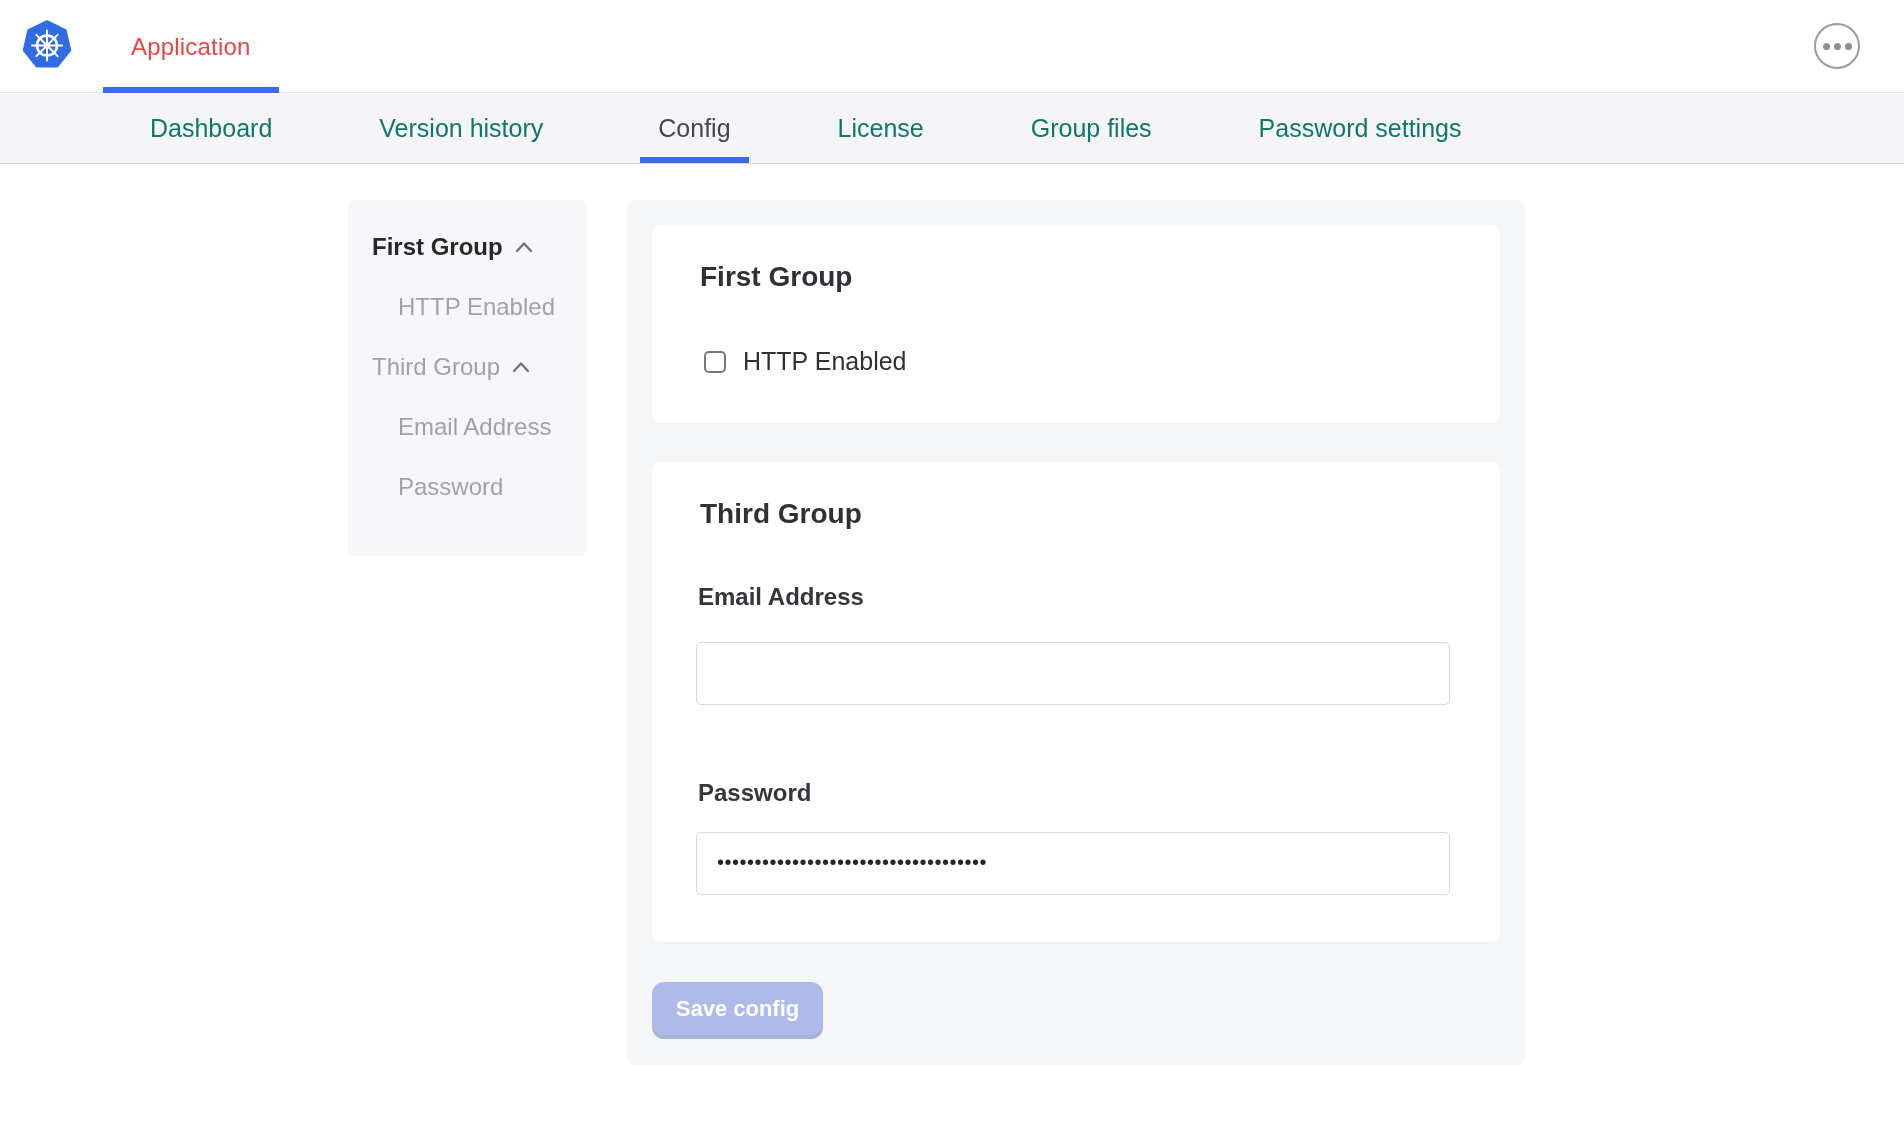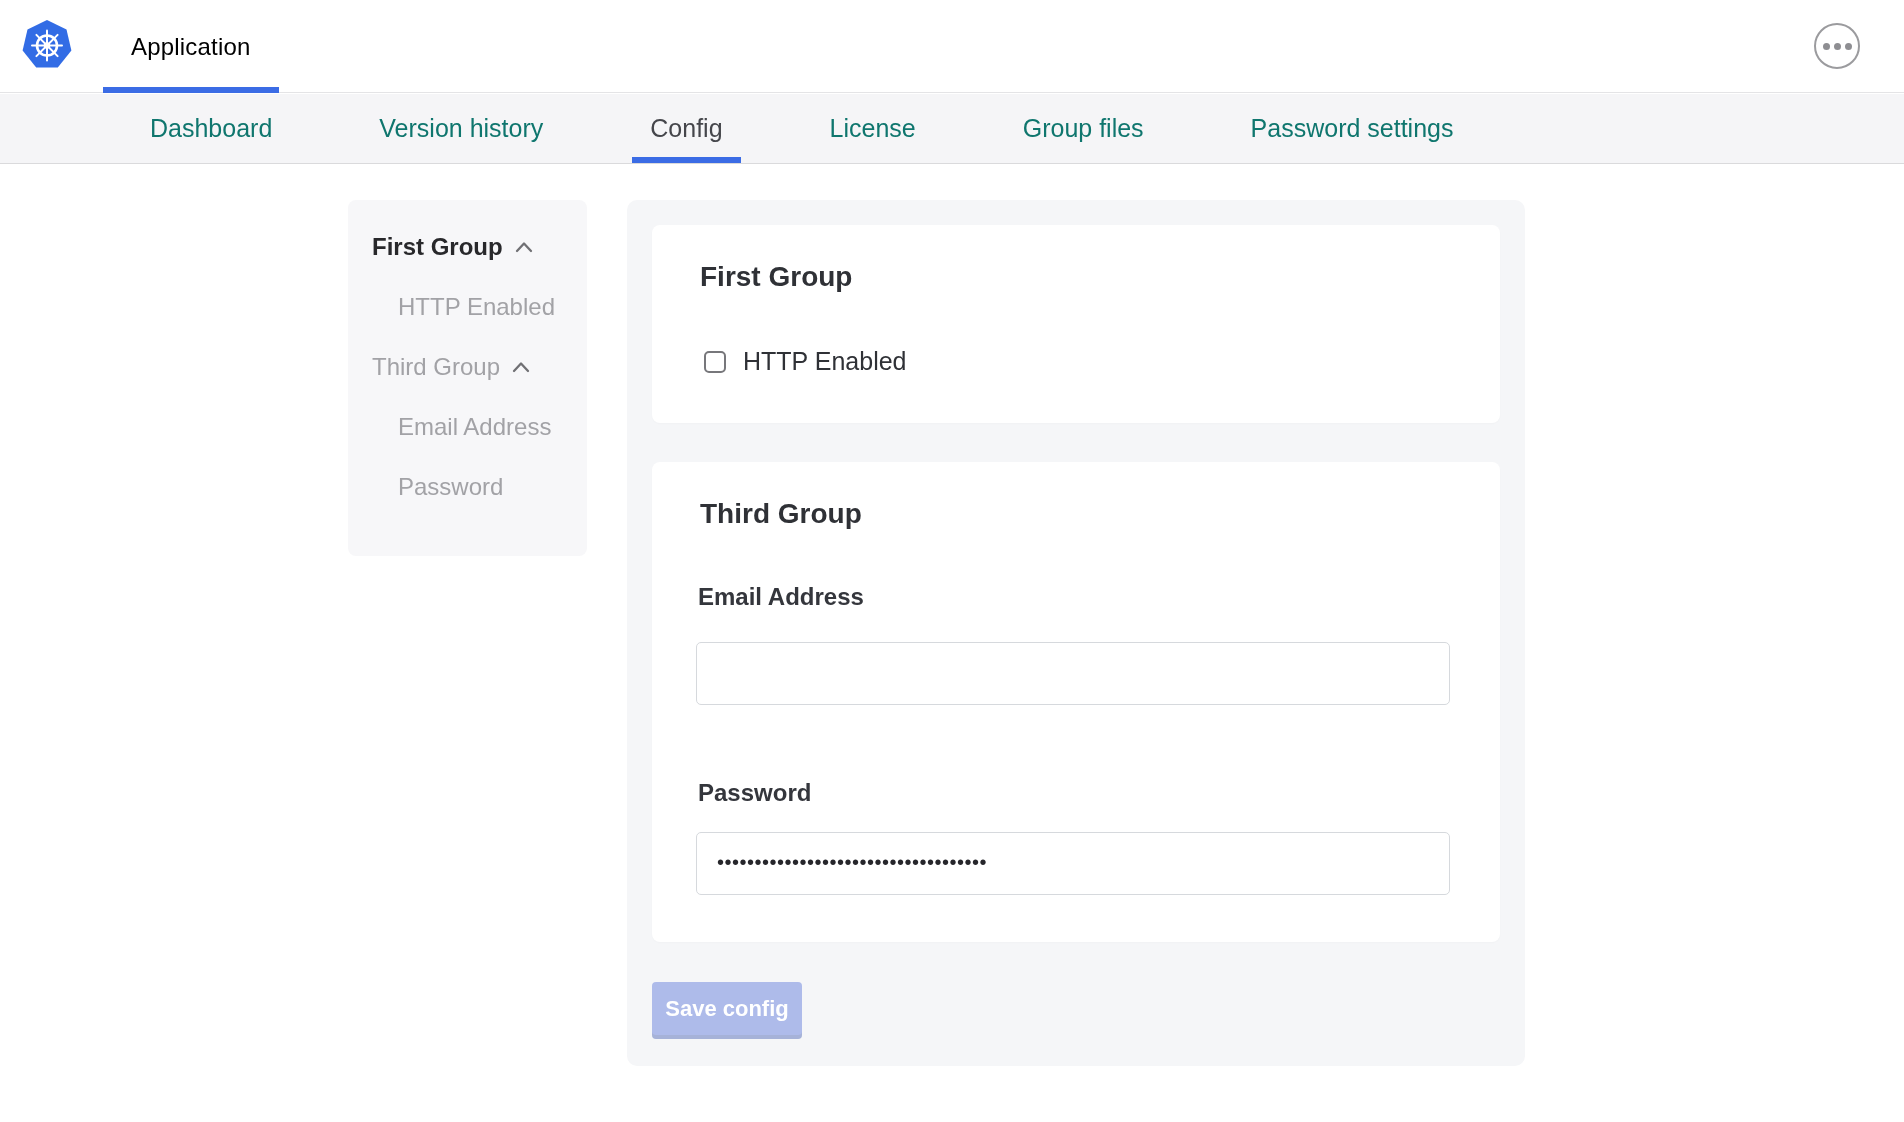--- a/index.html
+++ b/index.html
@@ -4,29 +4,29 @@
 <style>
   * { margin:0; padding:0; box-sizing:border-box; }
   html,body { background:#fff; }
   body { font-family:"Liberation Sans", sans-serif; }
   .page { position:relative; width:1904px; height:1122px; background:#fff; overflow:hidden; }
 
   
   .header { position:absolute; left:0; top:0; width:1904px; height:93px; background:#fff; border-bottom:1px solid #e4e4e6; }
   .logo { position:absolute; left:22px; top:20px; width:50px; height:50px; }
   .app-tab { position:absolute; left:103px; top:0; height:93px; padding:0 28px; display:flex; align-items:center; cursor:pointer; }
-  .app-tab .app-label { font-size:24px; color:#000000; letter-spacing:0.2px; }
+  .app-tab .app-label { font-size:24px; color:#ef4444; letter-spacing:0.2px; }
   .app-underline { position:absolute; left:0; right:0; bottom:0; height:6px; background:#3b6ce5; }
   .overflow-btn { position:absolute; left:1814px; top:23px; width:46px; height:46px; border-radius:50%; border:2px solid #9b9b9e; background:#fff; display:flex; align-items:center; justify-content:center; gap:4px; cursor:pointer; }
   .overflow-btn .dot { width:7px; height:7px; border-radius:50%; background:#8e8e92; }
 
   
   .subnav { position:absolute; left:0; top:94px; width:1904px; height:70px; background:#f5f5f7; border-bottom:1px solid #dadadc; display:flex; align-items:stretch; padding-left:150px; gap:107px; }
   .subnav .tab { display:flex; align-items:center; font-size:25px; color:#0f766e; position:relative; cursor:pointer; white-space:nowrap; }
-  .subnav .tab.active { color:#45464b; }
+  .subnav .tab.active { color:#45464b;margin-left:8px; }
   .subnav .tab.active::after { content:""; position:absolute; left:-18px; right:-18px; bottom:0; height:6px; background:#3b6ce5; }
 
   
   .side-card { position:absolute; left:348px; top:200px; width:239px; height:356px; background:#f7f7f9; border-radius:8px; padding:33px 18px 0 24px; }
   .side-item { display:flex; align-items:center; gap:10px; height:28px; margin-bottom:32px; font-size:24px; color:#a2a2a6; cursor:pointer; white-space:nowrap; }
   .side-item.group-active { color:#28282b; font-weight:bold; }
   .side-item.indent { padding-left:26px; }
   .chev { width:22px; height:18px; flex:0 0 auto; }
 
   
@@ -41,21 +41,21 @@
   .checkbox-label { font-size:25px; color:#2f3136; }
 
   .field-label { position:absolute; left:46px; font-size:24px; font-weight:600; color:#34363c; }
   .lbl-email { top:121px; }
   .lbl-password { top:317px; }
   .text-input { position:absolute; left:44px; width:754px; height:63px; border:1px solid #d6d9dd; border-radius:5px; background:#fff; font-size:22px; color:#2b2b30; padding:0 20px; outline:none; font-family:"Liberation Sans", sans-serif; }
   .inp-email { top:180px; }
   .inp-password { top:370px; display:flex; align-items:center; }
   .masked-value { font-size:20px; letter-spacing:0.5px; color:#26262b; line-height:1; transform:translateY(-2px); }
 
-  .save-btn { position:absolute; left:25px; top:782px; width:150px; height:53px; background:#aebbea; border:none; border-radius:4px; color:#fff; font-size:22px; font-weight:bold; font-family:"Liberation Sans", sans-serif; box-shadow:0 4px 0 rgba(100,122,190,0.55); cursor:pointer; }
+  .save-btn { position:absolute; left:25px; top:782px; width:171px; height:53px; background:#aebbea; border:none; border-radius:12px; color:#fff; font-size:22px; font-weight:bold; font-family:"Liberation Sans", sans-serif; box-shadow:0 4px 0 rgba(100,122,190,0.55); cursor:pointer; }
 </style>
 </head>
 <body>
 
 <div class="page">
 
   <header class="header">
     <div class="logo">
       <svg viewBox="0 0 50 50" width="50" height="50">
         <polygon points="25,0 44.5,9.4 49.4,30.6 35.8,47.5 14.2,47.5 0.6,30.6 5.5,9.4" fill="#326CE5"></polygon>

